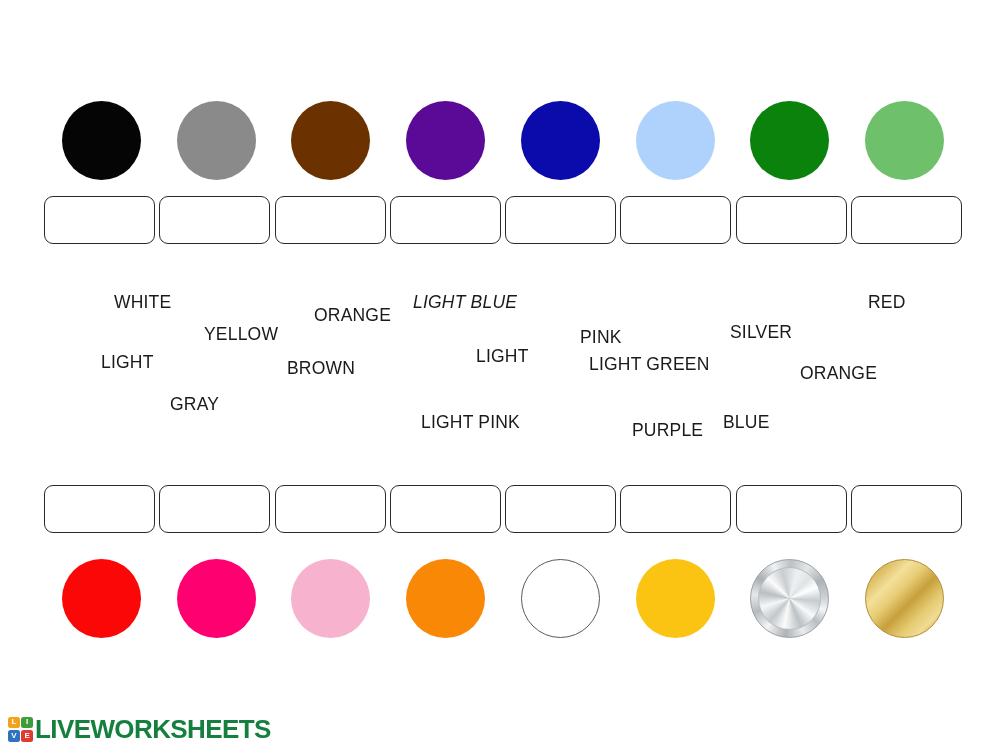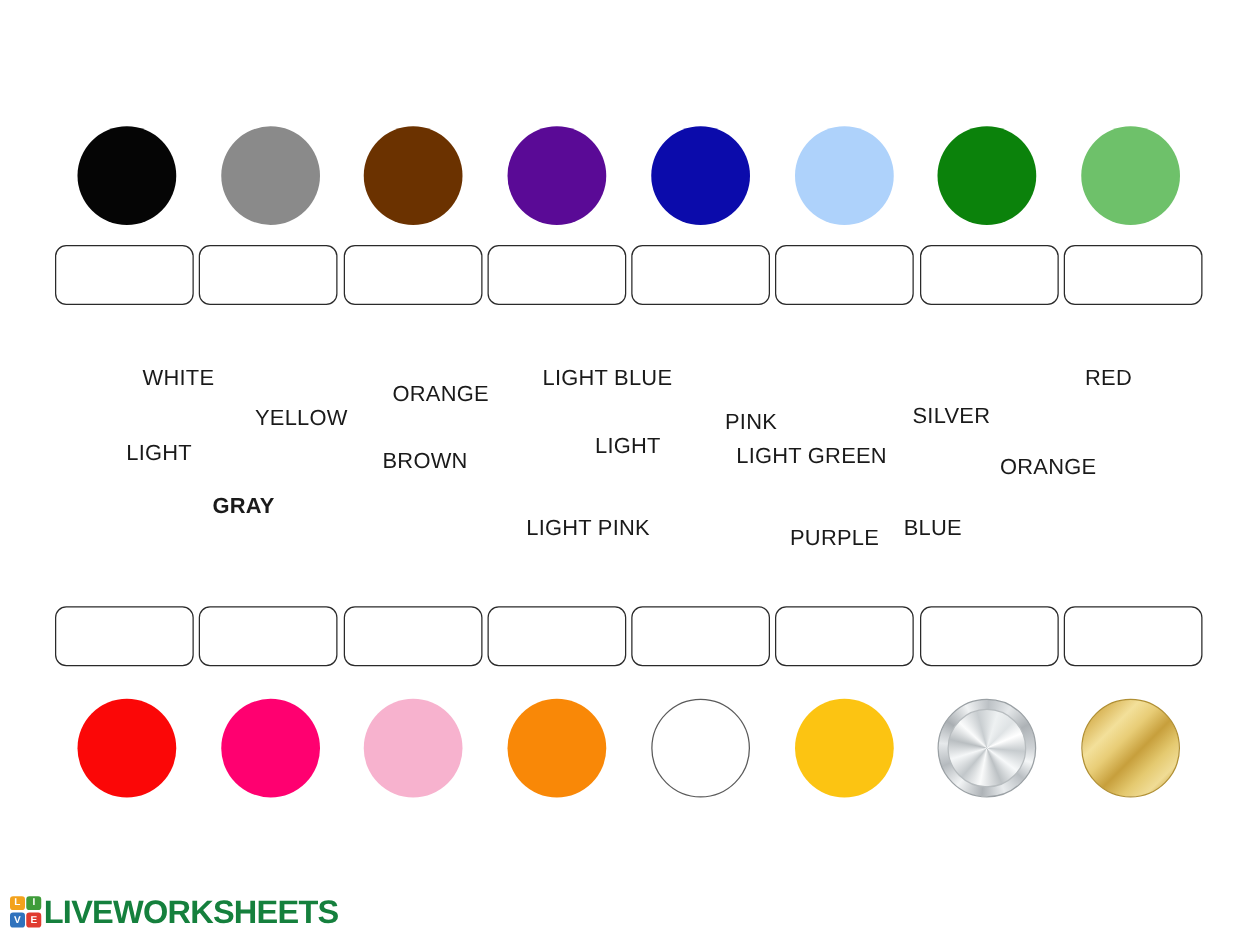--- a/index.html
+++ b/index.html
@@ -208,31 +208,31 @@
       <input type="text" class="answer-box" style="">
       <input type="text" class="answer-box" style="">
       <input type="text" class="answer-box" style="">
       <input type="text" class="answer-box" style="">
       <input type="text" class="answer-box" style="">
     </div>
 
   <div class="word-bank" id="word-bank">
       <div class="word" style="left: 114px; top: 10px;">WHITE</div>
       <div class="word" style="left: 314px; top: 23px;">ORANGE</div>
-      <div class="word" style="left: 434px; top: 10px;">LIGHT BLUE</div>
+      <div class="word" style="left: 413px; top: 10px; font-style: italic;">LIGHT BLUE</div>
       <div class="word" style="left: 580px; top: 10px; margin-top: 35px;">PINK</div>
       <div class="word" style="left: 868px; top: 10px;">RED</div>
       <div class="word" style="left: 204px; top: 42px;">YELLOW</div>
       <div class="word" style="left: 730px; top: 40px;">SILVER</div>
       <div class="word" style="left: 101px; top: 70px;">LIGHT</div>
       <div class="word" style="left: 476px; top: 64px;">LIGHT</div>
       <div class="word" style="left: 589px; top: 72px; text-align: right;">LIGHT GREEN</div>
       <div class="word" style="left: 800px; top: 81px;">ORANGE</div>
-      <div class="word" style="left: 306px; top: 76px; text-align: right;">BROWN</div>
-      <div class="word" style="left: 170px; top: 112px; font-weight: bold;">GRAY</div>
+      <div class="word" style="left: 287px; top: 76px; text-align: right;">BROWN</div>
+      <div class="word" style="left: 170px; top: 112px;">GRAY</div>
       <div class="word" style="left: 421px; top: 117px; margin-top: 13px;">LIGHT PINK</div>
       <div class="word" style="left: 632px; top: 138px;">PURPLE</div>
       <div class="word" style="left: 723px; top: 130px;">BLUE</div>
     </div>
 
   <div class="box-row bottom" id="bottom-box-row">
       <input type="text" class="answer-box" style="">
       <input type="text" class="answer-box" style="">
       <input type="text" class="answer-box" style="">
       <input type="text" class="answer-box" style="">

